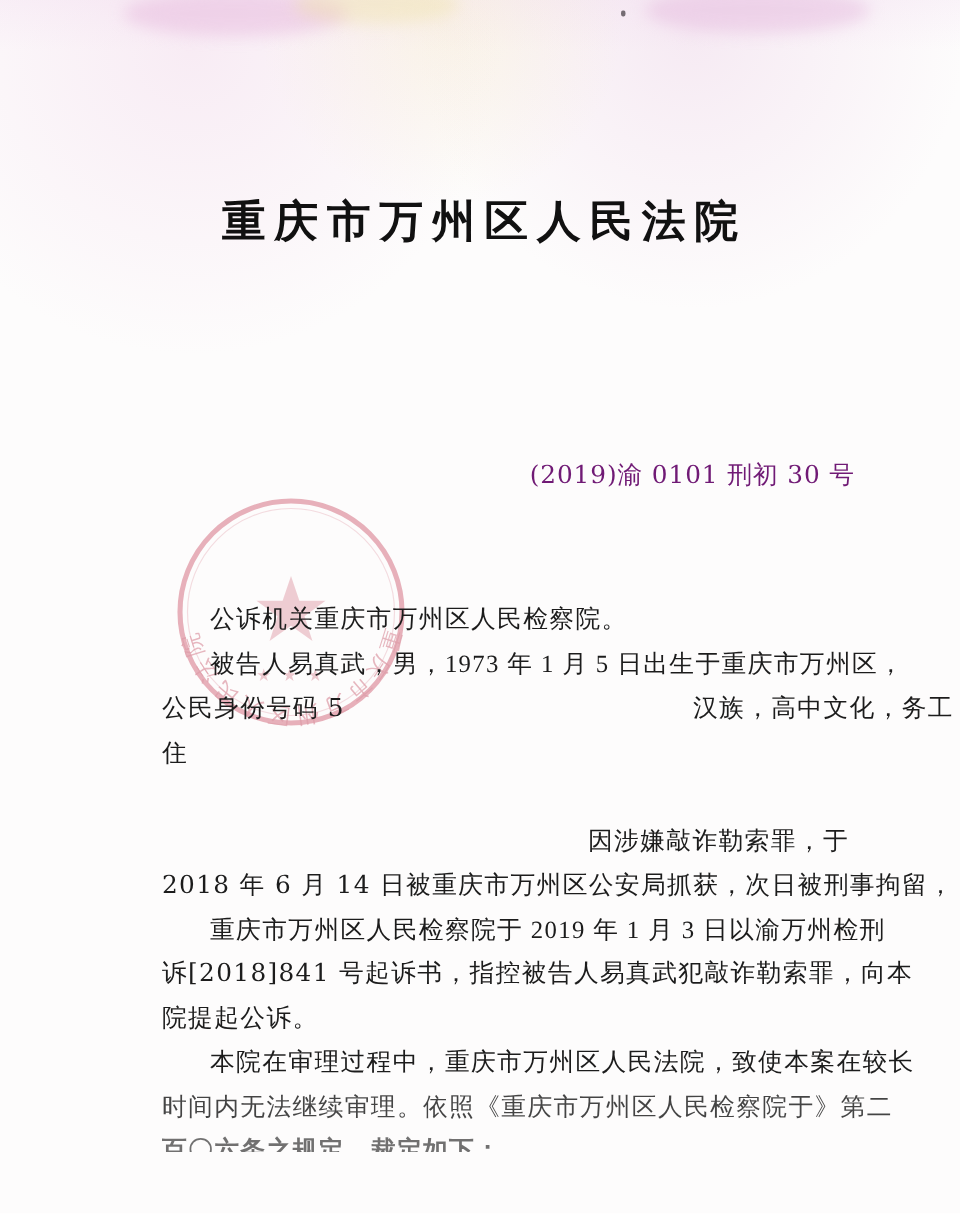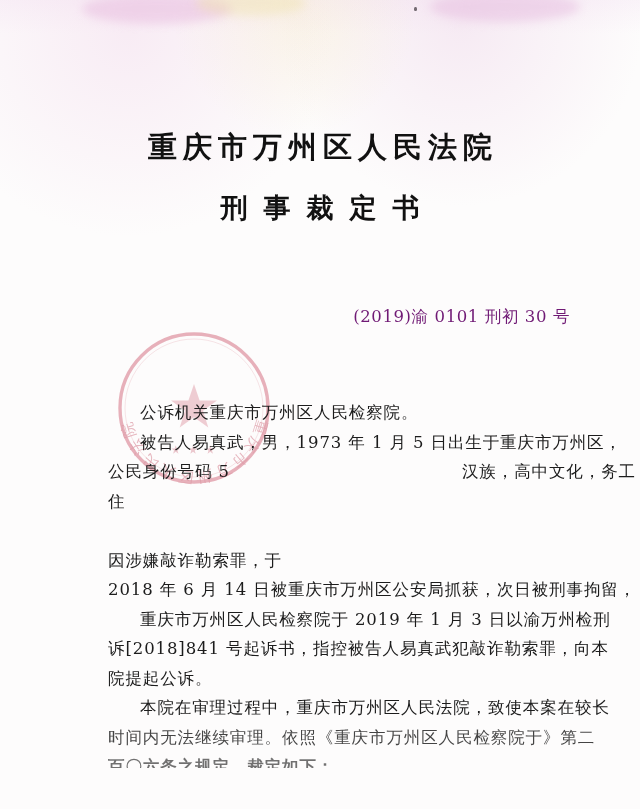--- a/index.html
+++ b/index.html
@@ -100,23 +100,23 @@
     width: 458px;
   }
   .line {
     font-size: 16.5px;
     line-height: 29.5px;
     height: 29.5px;
     letter-spacing: .9px;
     white-space: nowrap;
     color: #1c1c1c;
   }
-  .line.indent { text-indent: 32px; }
+  .line.indent { text-indent: 32px; font-family: Liberation Serif, serif; }
   .line.blank { color: transparent; }
-  .line.right { text-align: left; }
+  .line.right { text-align: right; }
   .line .gap {
     display: inline-block;
     width: 232px;
   }
   .line.clipped {
     overflow: hidden;
     height: 16px;
   }
   
   .fade-1 { opacity: .82; }
@@ -145,21 +145,20 @@
 
       <text font-size="15" fill="#b92c46" opacity=".72" letter-spacing="3" font-family="'DejaVu Serif', 'Liberation Serif', serif">
         <textPath href="#sealArc" startOffset="50%" text-anchor="middle">重庆市万州区人民法院</textPath>
       </text>
 
       <text x="90" y="135" font-size="10" fill="#b92c46" opacity=".55" text-anchor="middle" letter-spacing="2" font-family="'DejaVu Serif', 'Liberation Serif', serif">★ ★ ★</text>
     </svg>
   </div>
 
   <div class="title-main">重庆市万州区人民法院</div>
-  <div class="title-sub">刑事裁定书</div>
   <div class="case-no">(2019)渝 0101 刑初 30 号</div>
 
   <div class="body">
 
     <div class="line indent">公诉机关重庆市万州区人民检察院。</div>
 
     <div class="line indent">被告人易真武，男，1973 年 1 月 5 日出生于重庆市万州区，</div>
 
     <div class="line">
       <span>公民身份号码 5</span><span class="gap"></span><span>汉族，高中文化，务工，</span>

